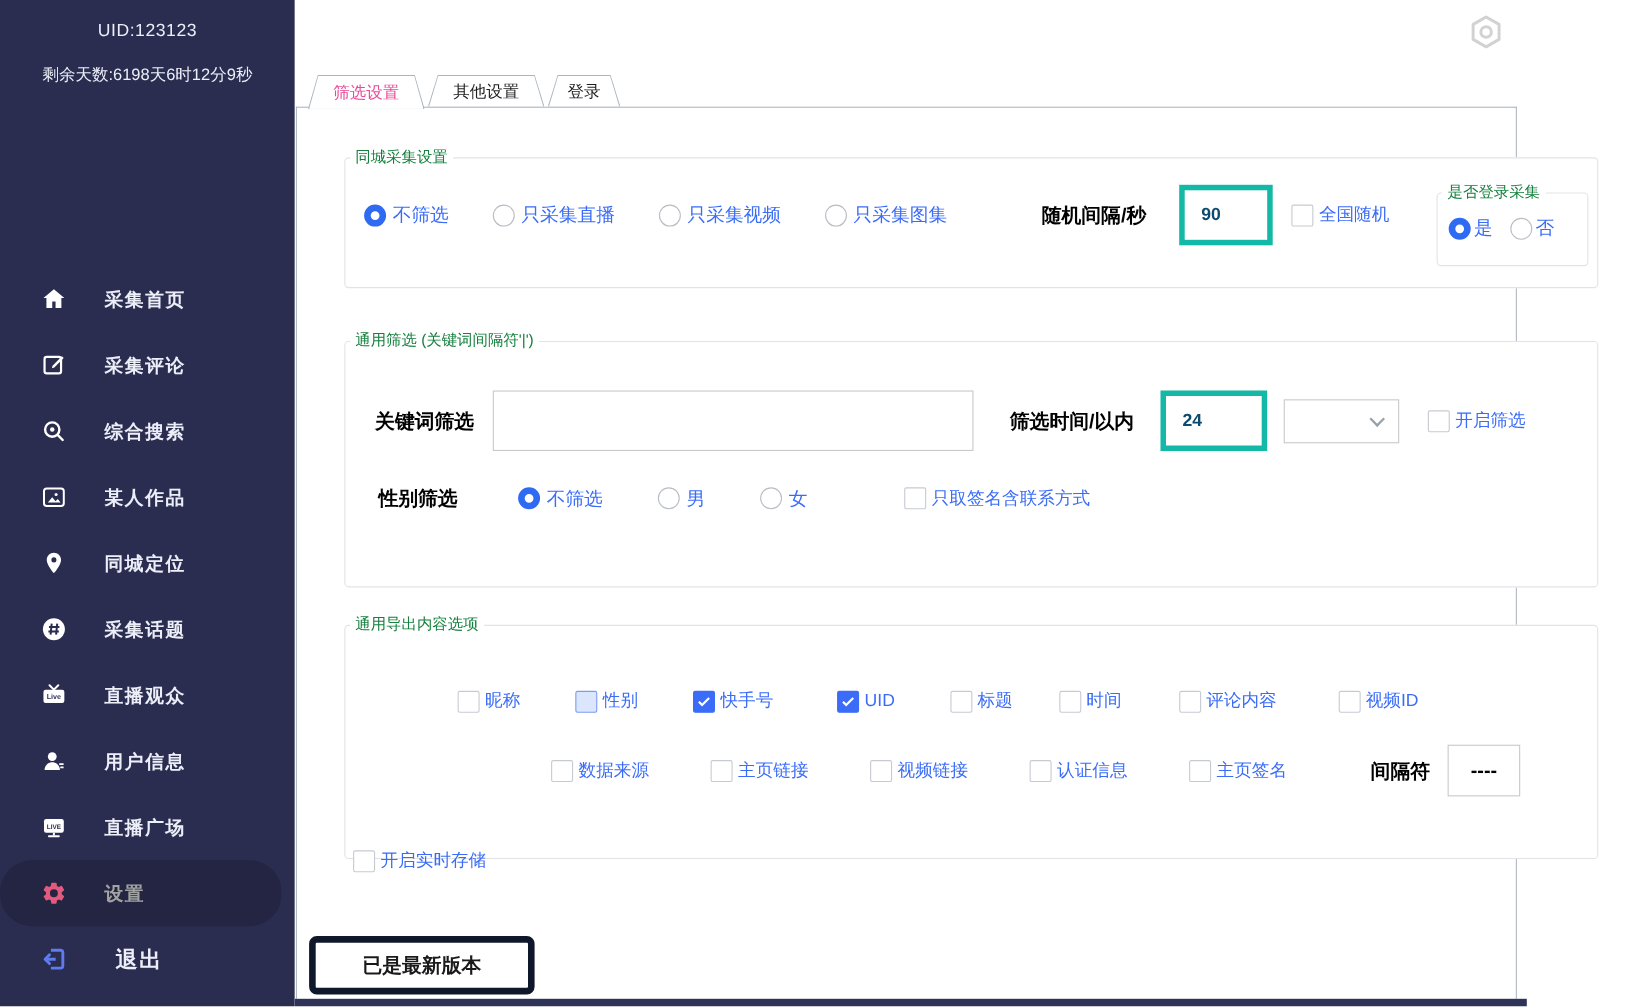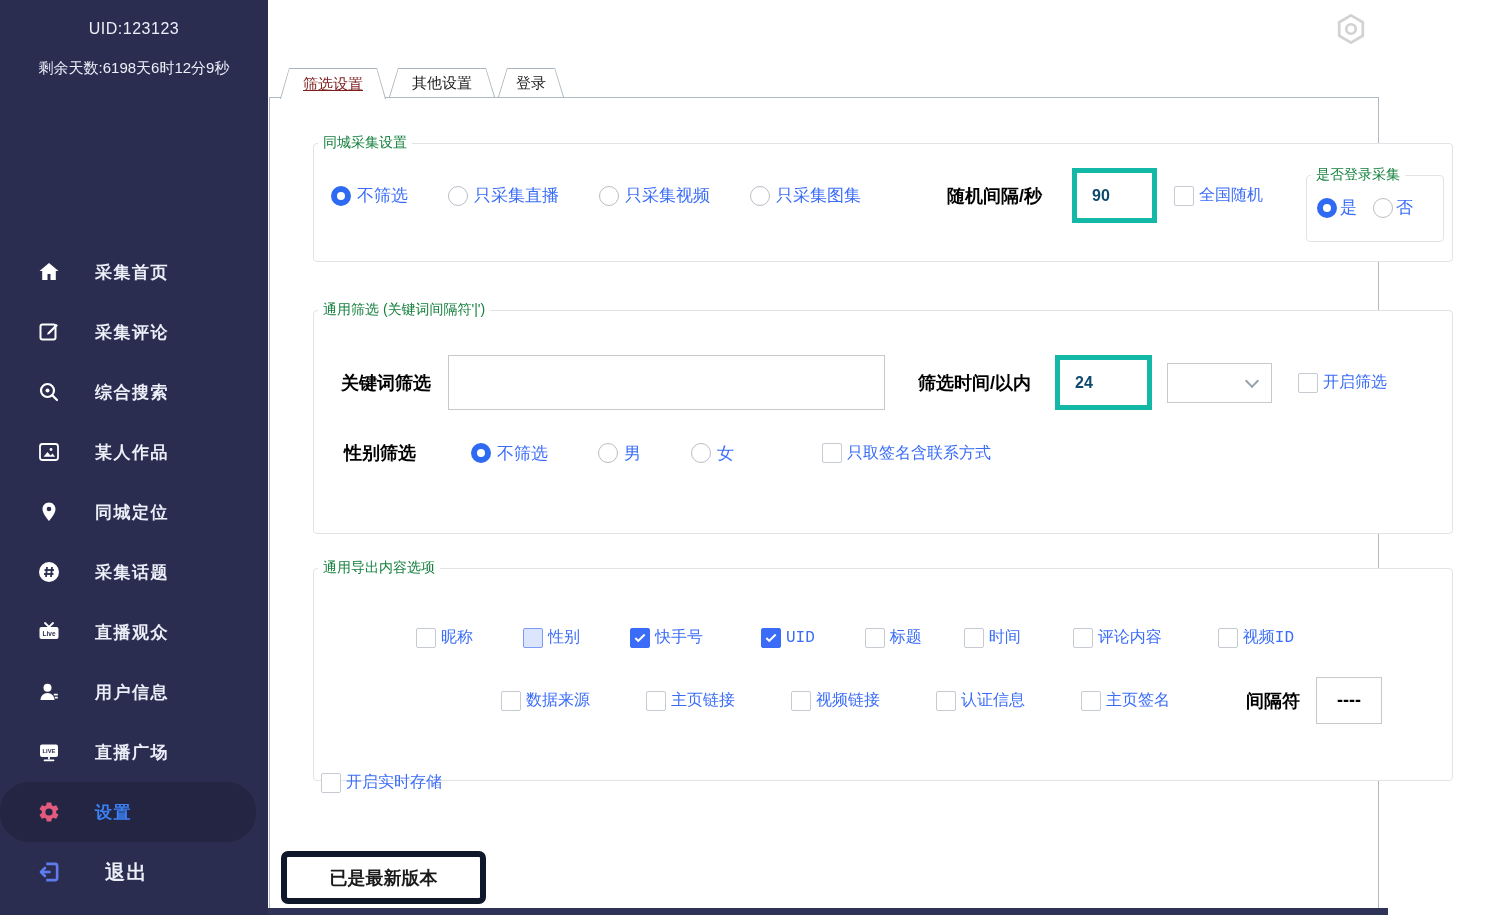--- a/index.html
+++ b/index.html
@@ -9,38 +9,38 @@
 
   
   .sidebar { width:268px; flex-shrink:0; background:#2b2d50; color:#eceef8; position:relative; }
   .sb-header { padding-top:20px; text-align:center; }
   .sb-uid { font-size:16px; letter-spacing:.5px; }
   .sb-days { font-size:15px; margin-top:21px; }
   .menu { position:absolute; top:242px; left:0; right:12px; }
   .menu-item { height:60px; display:flex; align-items:center; padding-left:36px; cursor:pointer; }
   .menu-item .icon { width:26px; height:26px; margin-right:33px; display:flex; align-items:center; justify-content:center; }
   .menu-item .mi-label { font-size:17px; font-weight:700; letter-spacing:1.5px; }
-  .menu-item.active { background:#232542; color:#3b82f6;border-radius:29px; }
+  .menu-item.active { background:#232542; color:#a3a3a3;border-radius:29px; }
   .menu-item.logout .mi-label { font-size:20px; margin-left:10px; }
 
   
   .main { flex:1; position:relative; background:#fff; }
   .top-gear { position:absolute; top:12px; right:20px; width:34px; height:34px; cursor:pointer; }
 
   
   .tabbar { position:absolute; top:68px; left:12px; display:flex; z-index:2; }
   .tab { position:relative; margin-right:3px; height:29px; cursor:pointer; }
   .tab.w104 { width:106px; } .tab.w64 { width:66px; }
   .tab-outer { position:absolute; inset:0; background:#a9b6bf;
     clip-path:polygon(9px 0, calc(100% - 9px) 0, 100% 100%, 0 100%); }
   .tab-inner { position:absolute; left:1px; right:1px; top:1px; bottom:0; background:#fff;
     clip-path:polygon(8.4px 0, calc(100% - 8.4px) 0, 100% 100%, 0 100%);
     display:flex; align-items:center; justify-content:center; font-size:15px; color:#1c1c1c; }
   .tab.active { height:31px; z-index:3; }
-  .tab.active .tab-inner { color:#7f1d1d;text-decoration:underline; }
+  .tab.active .tab-inner { color:#ec4899; }
 
   
   .panel { position:absolute; left:1px; right:9px; top:97px; bottom:7px;
     border:1px solid #aeb9c2; border-bottom:none; background:#fff; }
   .bottom-bar { position:absolute; left:0; right:0; bottom:0; height:7px; background:#2f3357; }
 
   
   fieldset { border:1px solid #e3e3e6; border-radius:4px; position:absolute; background:#fff; }
   legend { font-size:14px; color:#15803d; padding:0 5px; margin-left:4px; }
   .fs1 { left:43px; top:36px; width:1140px; height:128px; }
@@ -63,21 +63,21 @@
   .radio.on  { border:6px solid #2e6bf2; }
   .radio.off { border:1px solid #b9bdc4; }
   .opt-label { color:#3a6cf8; font-size:17px; margin-left:6px; white-space:nowrap; }
 
   
   .cb-item { display:flex; align-items:center; cursor:pointer; }
   .checkbox { width:20px; height:20px; border:1px solid #c6cad1; border-radius:2px; background:#fff;
     flex-shrink:0; display:flex; align-items:center; justify-content:center; }
   .checkbox.checked { background:#3a6cf8; border-color:#3a6cf8; }
   .checkbox.focus { background:#dbe6fd; border-color:#7d9bf5; }
-  .cb-label { color:#3a6cf8; font-size:16px; margin-left:5px; white-space:nowrap;font-family:Liberation Mono, monospace; }
+  .cb-label { color:#3a6cf8; font-size:16px; margin-left:5px; white-space:nowrap; }
 
   .bold-label { font-weight:700; font-size:18px; color:#000; white-space:nowrap; }
 
   .num-input { height:55px; border:5px solid #14b8a6; font-weight:700; font-size:16px; color:#0c4a6e;
     font-family:"Liberation Sans","DejaVu Sans",sans-serif; padding-left:15px; outline:none; }
   .kw-input { width:437px; height:55px; border:1px solid #c9c9c9; margin-left:17px; outline:none;
     font-size:17px; padding:0 10px; font-family:"Liberation Sans","DejaVu Sans",sans-serif; }
   .sep-input { width:66px; height:47px; border:1px solid #c9c9c9; font-weight:700; font-size:18px;
     text-align:center; outline:none; font-family:"Liberation Sans","DejaVu Sans",sans-serif; }
 

